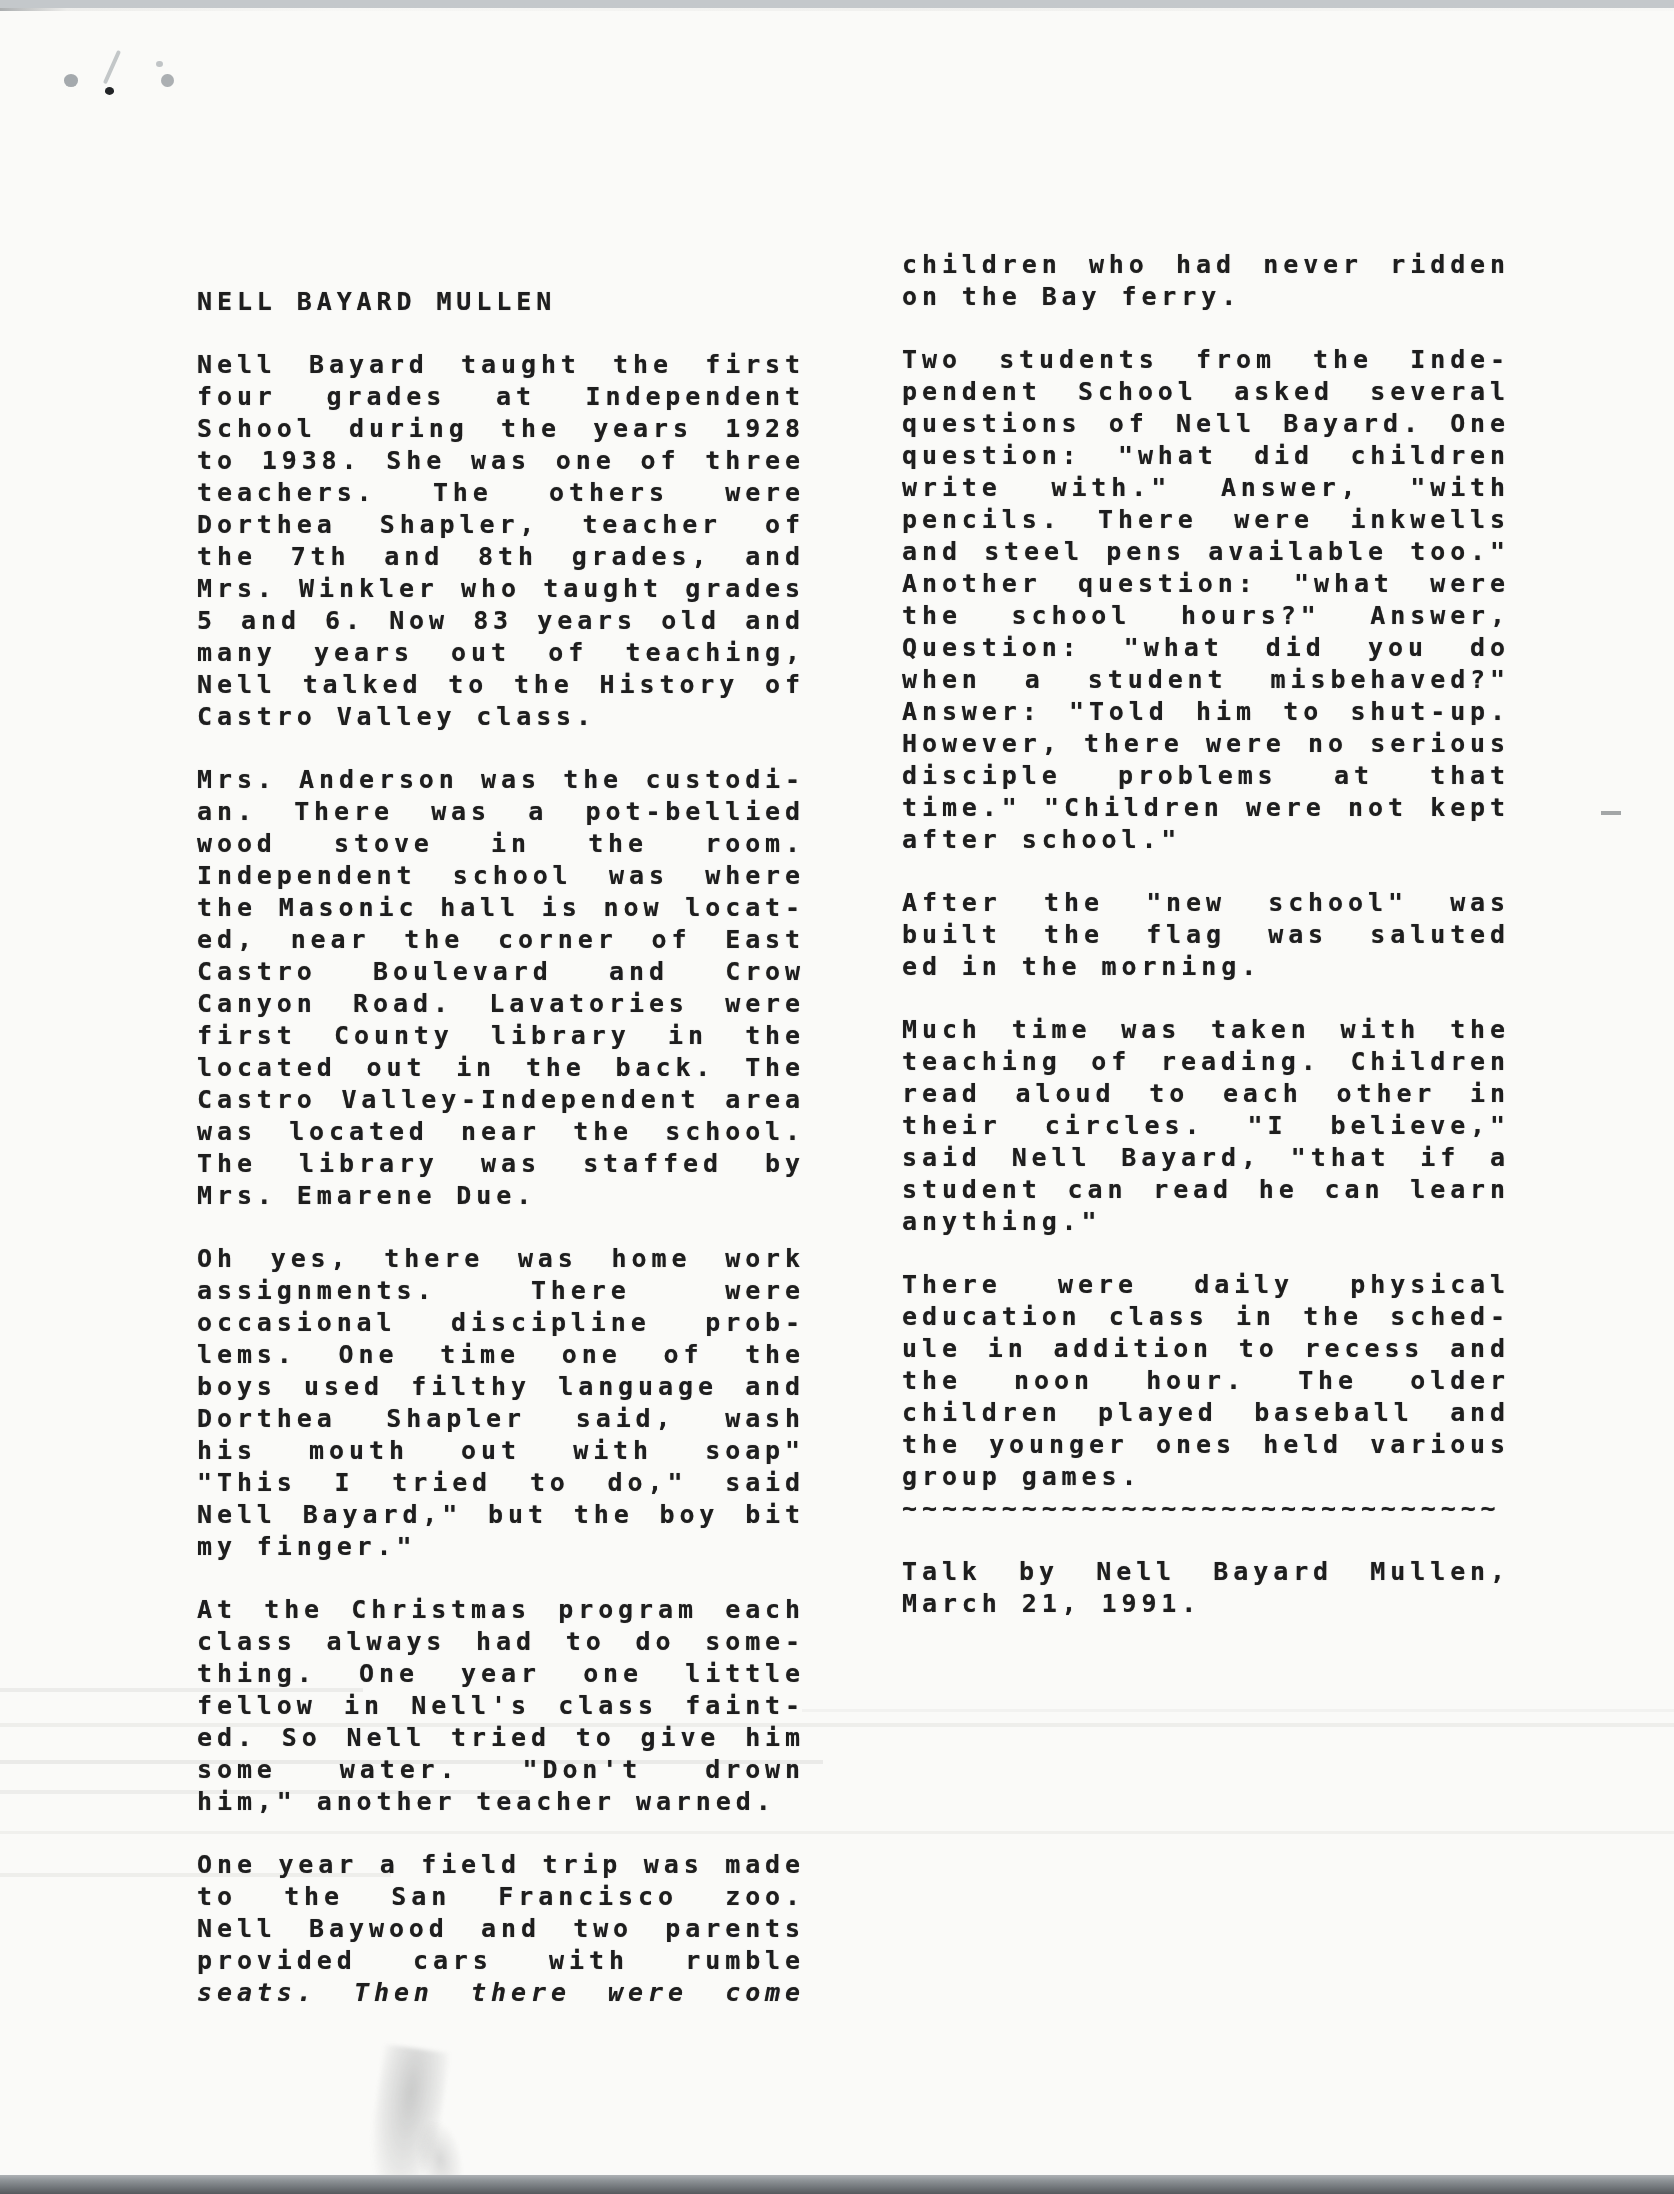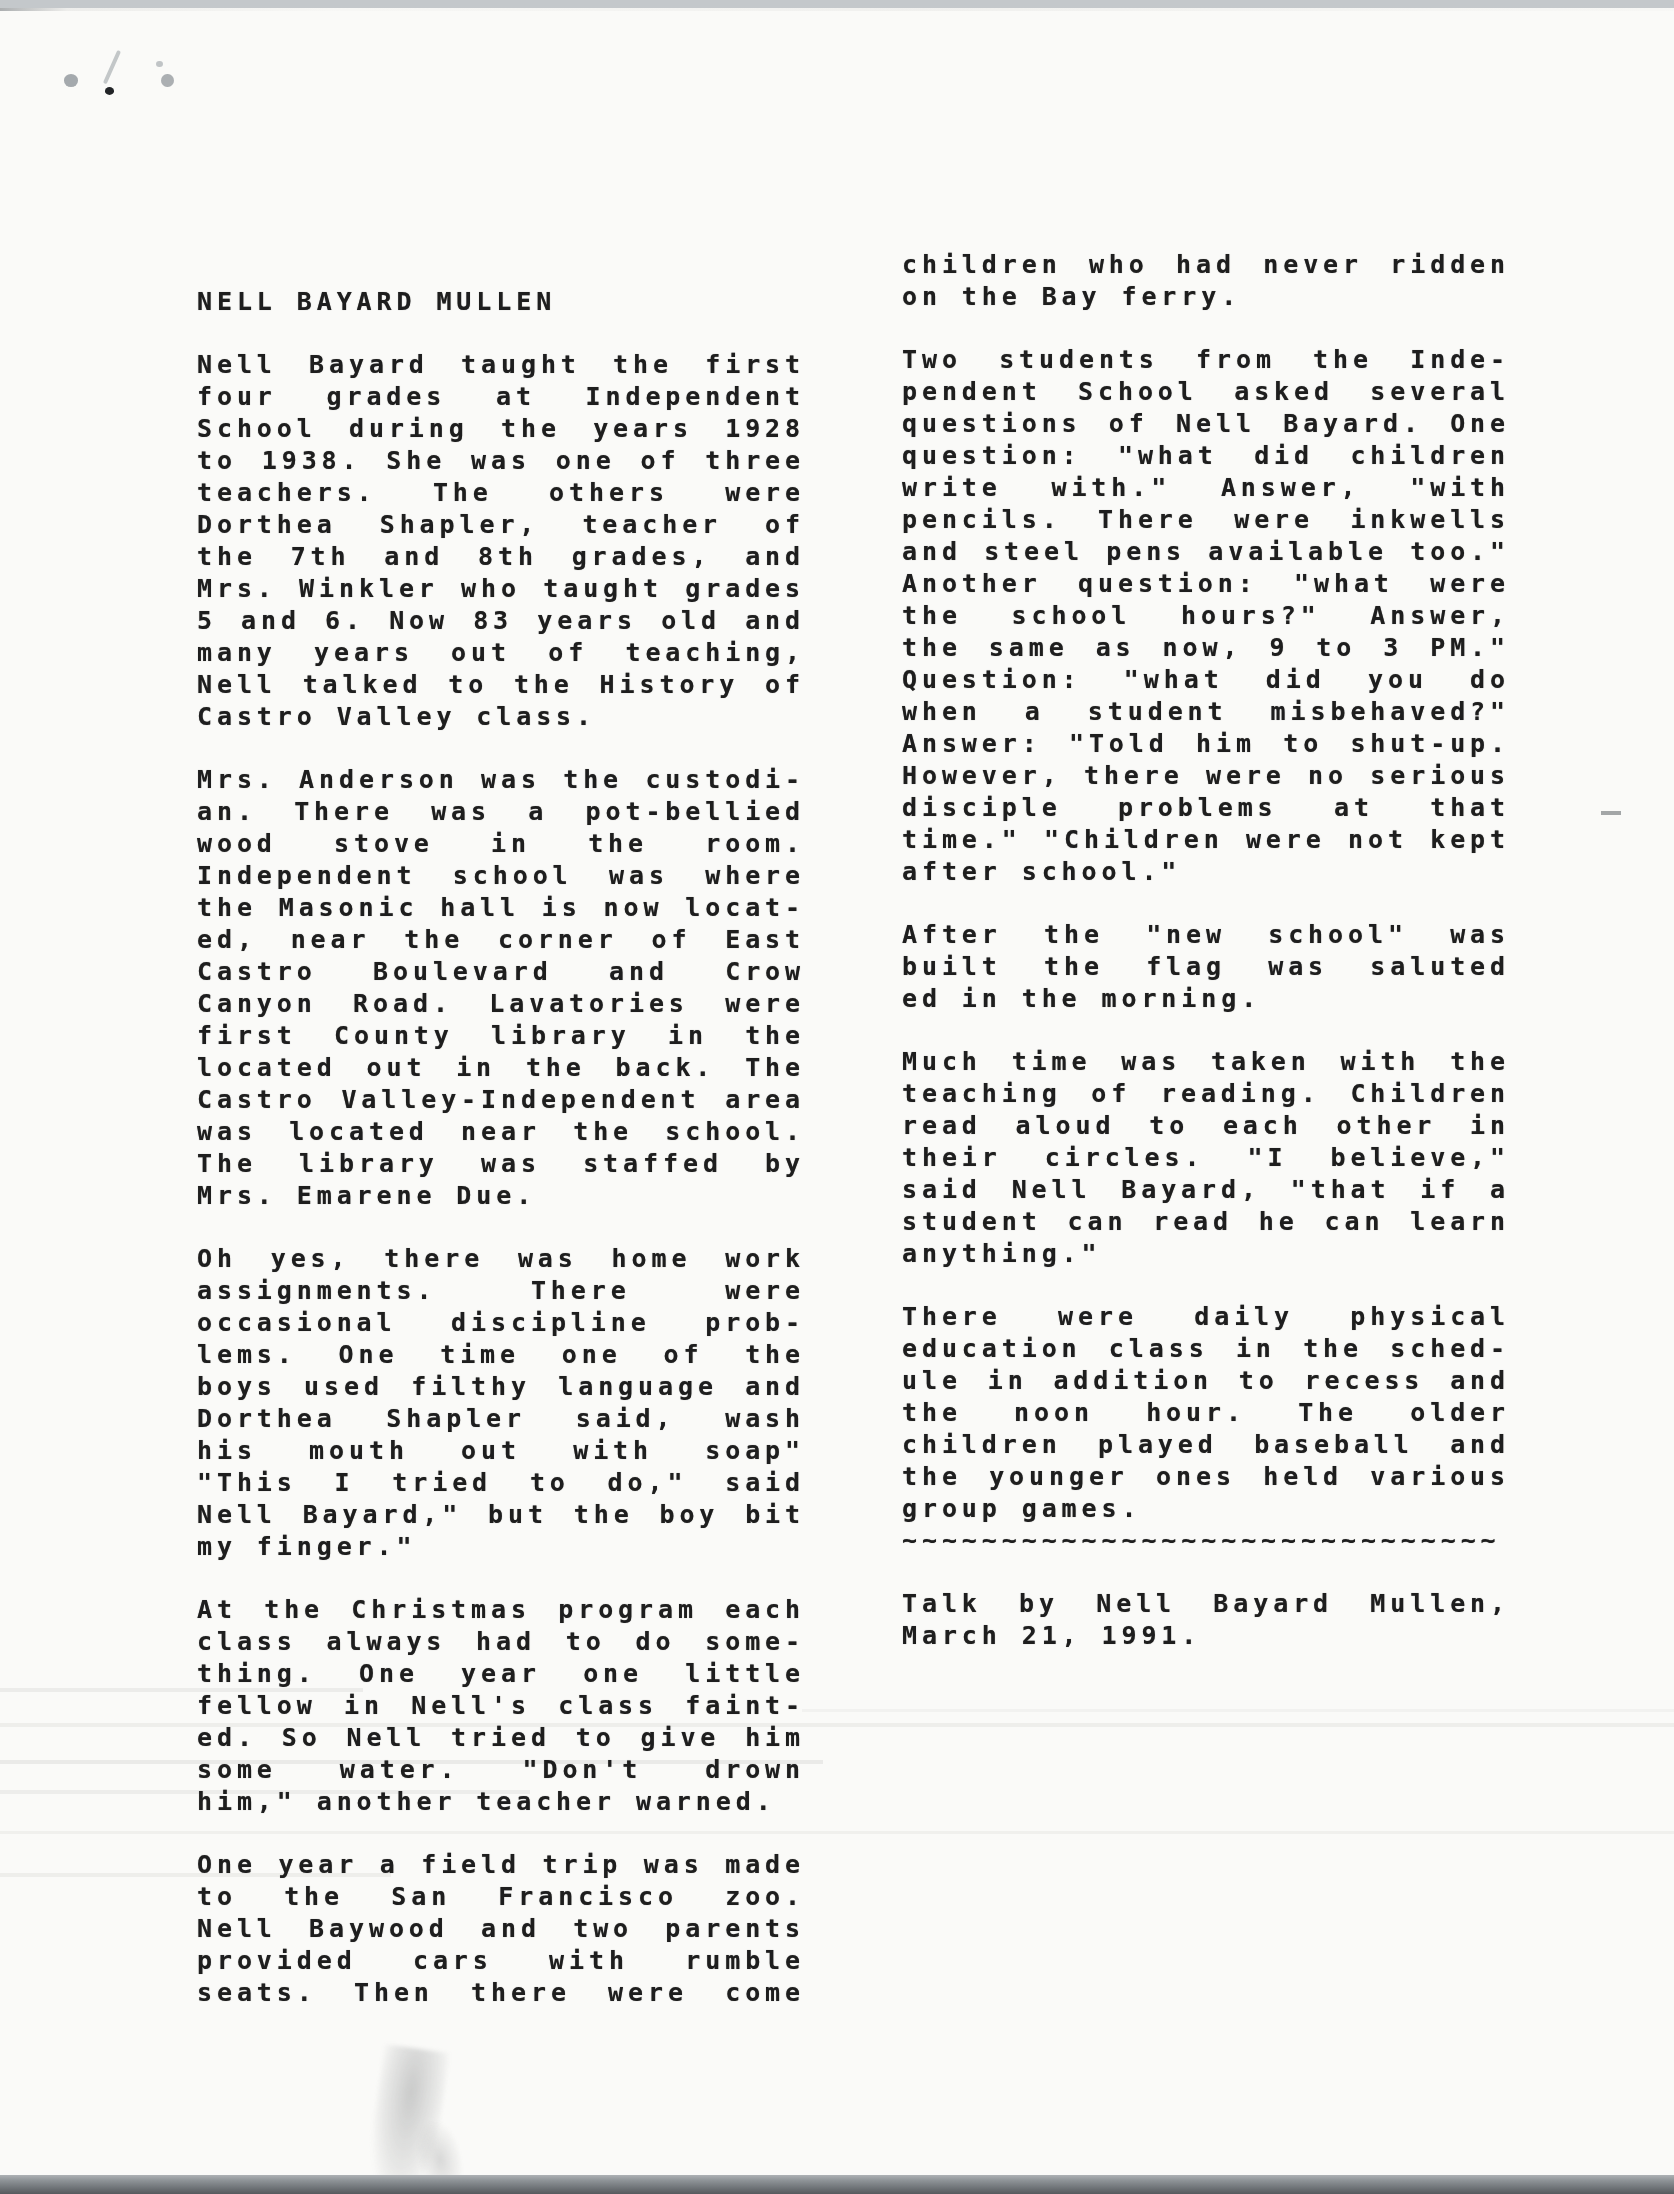--- a/index.html
+++ b/index.html
@@ -27,21 +27,21 @@
     line-height: 32px;
     letter-spacing: 4.9px;
     text-shadow: 0 0 0.8px rgba(25,25,25,0.55);
     z-index: 2;
   }
   .col-left  { left: 197px;  top: 286px; }
   .col-right { left: 902px; top: 249px; }
   .block { margin: 0 0 31px 0; }
   .line { text-align: justify; text-align-last: justify; }
   .line.last { text-align-last: left; }
-  .block.justify-all .line.last { text-align-last: justify; }
+  .block.justify-all .line.last { text-align-last: justify; font-style: italic; }
   .block.divider { margin-top: -31px; white-space: nowrap; overflow: hidden; }
   
   .artifact { position: absolute; z-index: 1; pointer-events: none; }
   .top-strip { left: 0; top: 0; width: 1674px; height: 7.7px; background: var(--edge-top); }
   .top-tear  { left: 0; top: 7.7px; width: 1674px; height: 3.5px;
                background: linear-gradient(90deg, #8a8e91 0%, #e8e8e6 4%, #f6f6f4 20%, #ececea 55%, #f6f6f4 100%); opacity:.7; }
   .bottom-strip { left: 0; top: 2175px; width: 1674px; height: 19px;
                background: linear-gradient(#aeb2b5 0%, #8d9296 30%, var(--edge-bottom) 100%); }
   .speck { border-radius: 50%; }
   .speck-1 { left: 64px;  top: 74px; width: 14px; height: 12.6px; background: #8f959a; opacity:.8; }
@@ -165,21 +165,20 @@
       <div class="block para">
         <div class="line">Two students from the Inde-</div>
         <div class="line">pendent School asked several</div>
         <div class="line">questions of Nell Bayard. One</div>
         <div class="line">question: "what did children</div>
         <div class="line">write with." Answer, "with</div>
         <div class="line">pencils. There were inkwells</div>
         <div class="line">and steel pens available too."</div>
         <div class="line">Another question: "what were</div>
         <div class="line">the school hours?" Answer,</div>
-        <div class="line">the same as now, 9 to 3 PM."</div>
         <div class="line">Question: "what did you do</div>
         <div class="line">when a student misbehaved?"</div>
         <div class="line">Answer: "Told him to shut-up.</div>
         <div class="line">However, there were no serious</div>
         <div class="line">disciple problems at that</div>
         <div class="line">time." "Children were not kept</div>
         <div class="line last">after school."</div>
       </div>
       <div class="block para">
         <div class="line">After the "new school" was</div>

